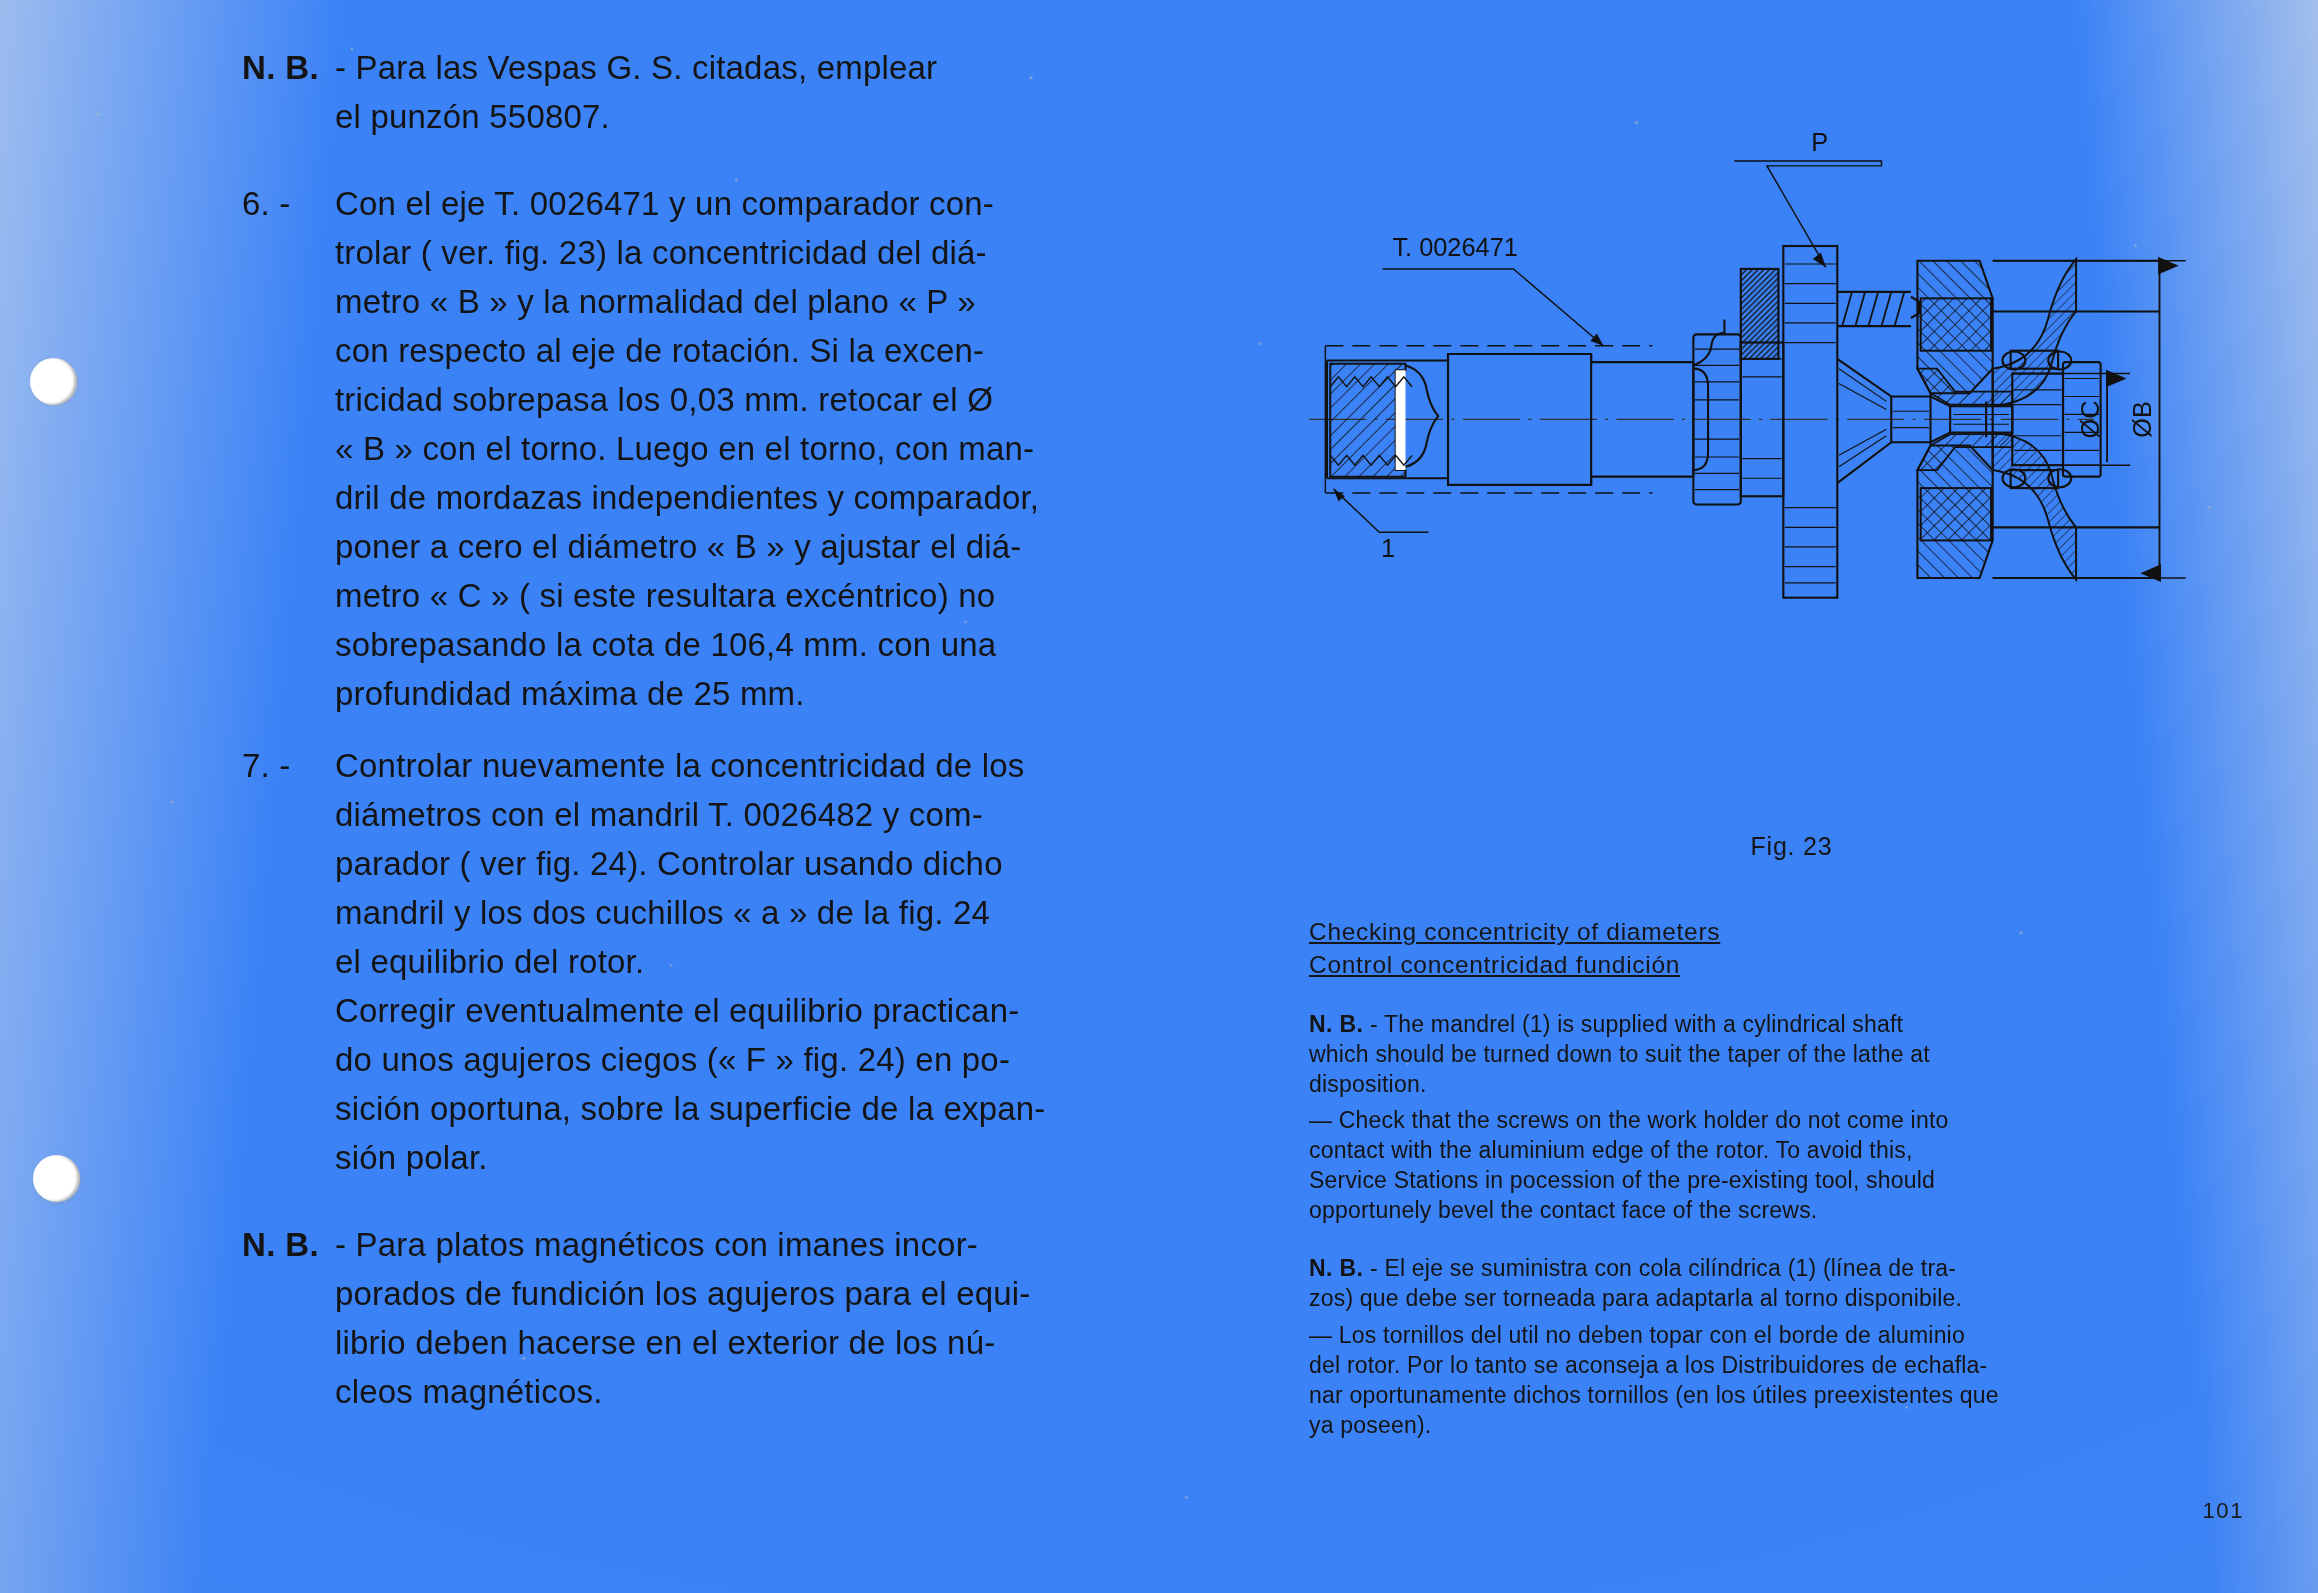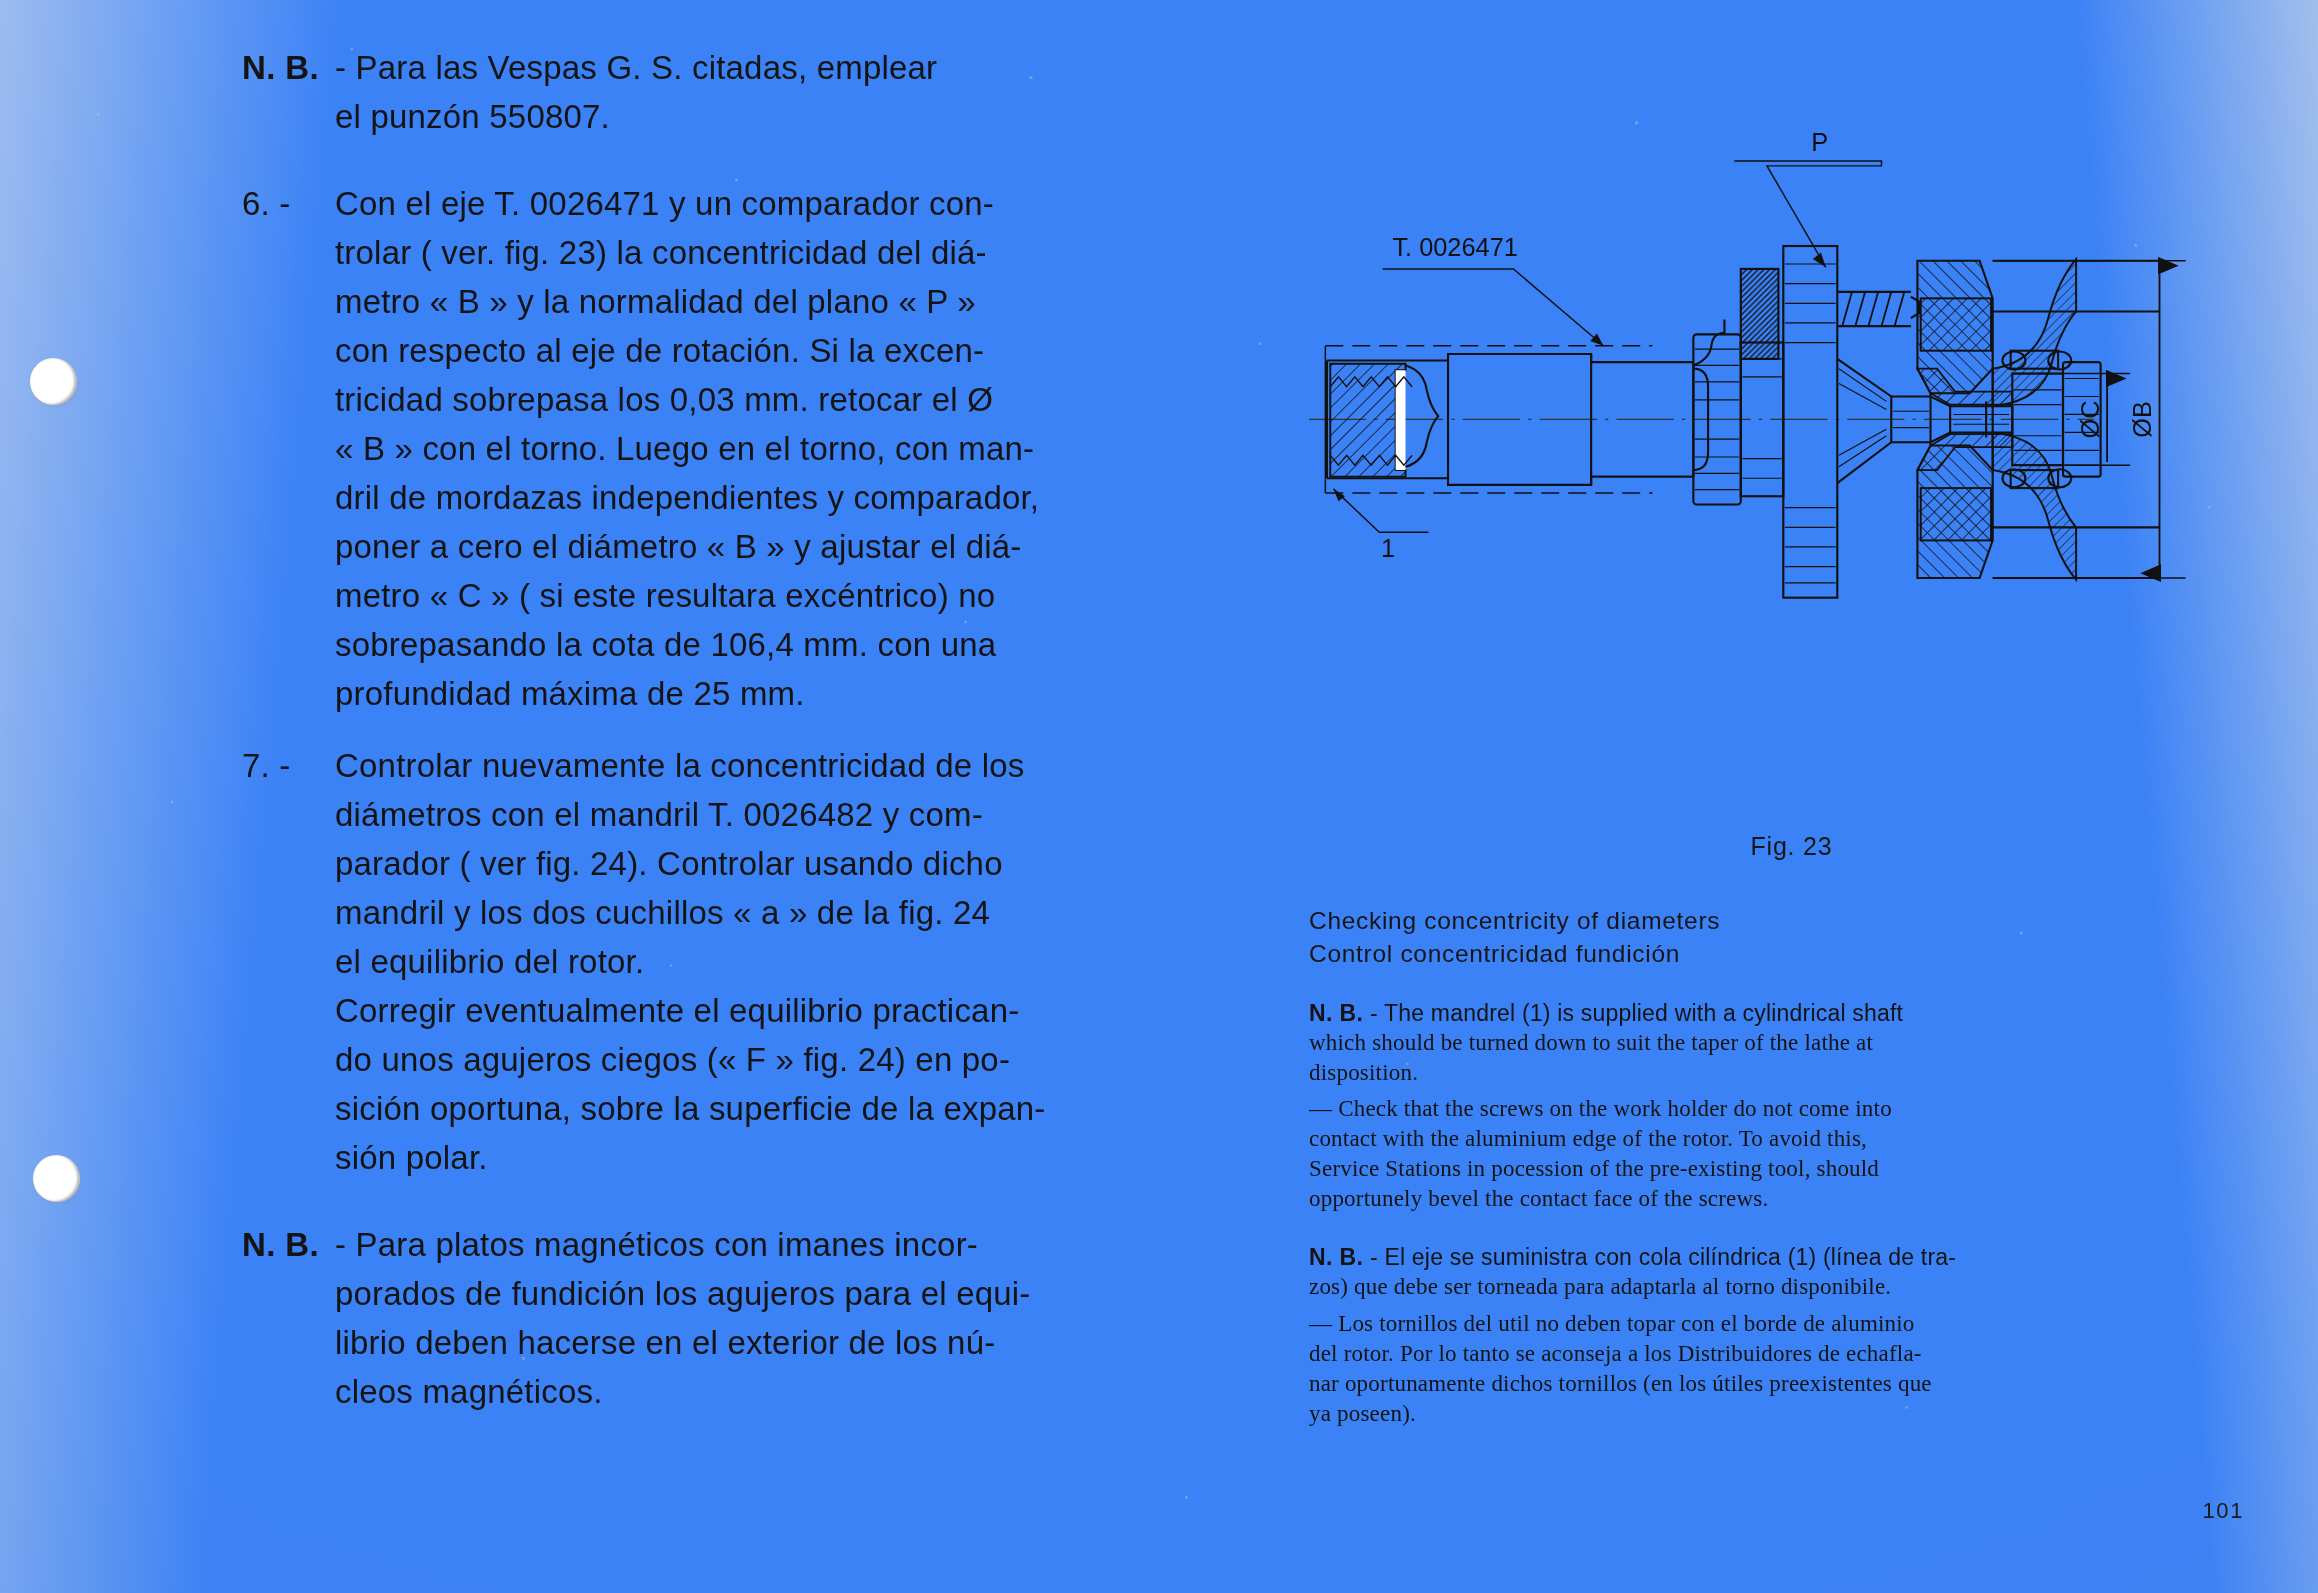--- a/index.html
+++ b/index.html
@@ -99,34 +99,35 @@
     height: 704px;
   }
   .fig-caption {
     text-align: center;
     font-size: 25px;
     letter-spacing: 0.8px;
     margin-top: 4.9px;
     color: #161616;
   }
   .cap-lines {
-    margin-top: 43px;
+    margin-top: 54px;
     font-size: 24.5px;
     line-height: 33px;
     letter-spacing: 0.7px;
     color: #161616;
+    text-decoration: underline;
   }
   .note {
     font-size: 23px;
     line-height: 30px;
     letter-spacing: 0.2px;
     text-align: justify;
     color: #141414;
   }
-  .note .ln { display: block; white-space: nowrap; font-family: Liberation Serif, serif; }
+  .note .ln { display: block; white-space: nowrap; }
   .note-gap { height: 28px; }
   .note-gap-sm { height: 6.5px; }
 
   .page-number {
     position: absolute;
     right: 75px;
     bottom: 70px;
     font-size: 22px;
     letter-spacing: 1.6px;
     color: #1b1b1b;

